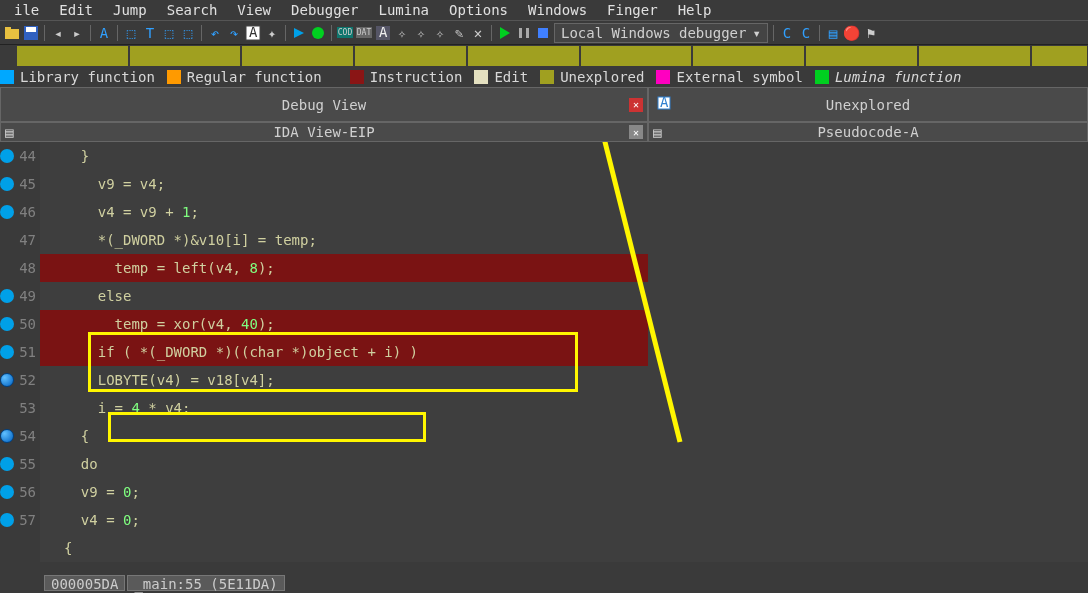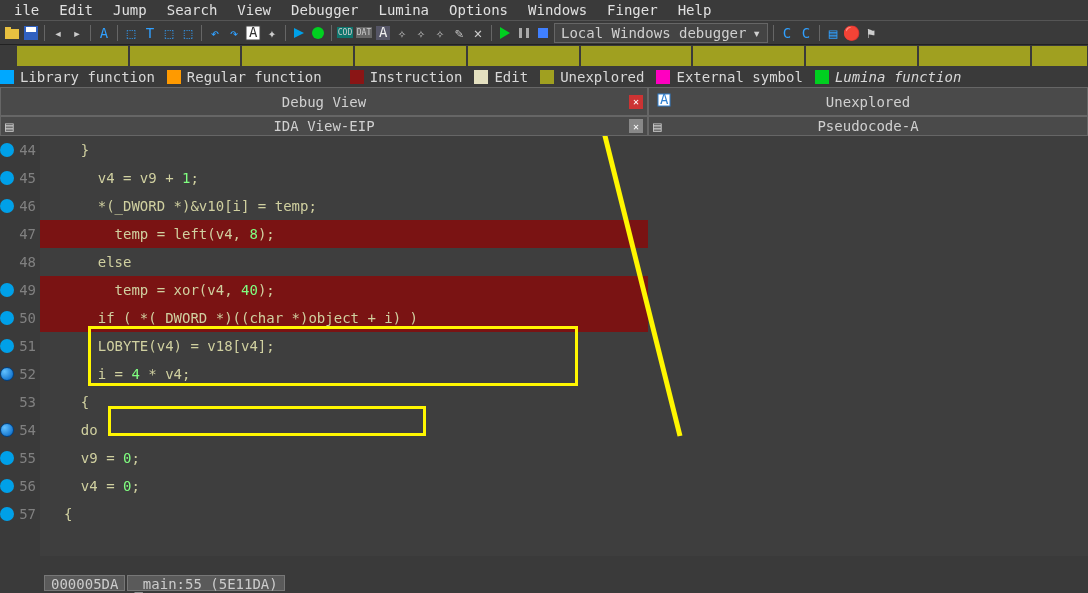--- a/index.html
+++ b/index.html
@@ -7,21 +7,21 @@
 .menubar { background:#3a3a3a; height:20px; display:flex; align-items:center; padding-left:4px; color:#e0e0e0; }
 .menubar span { padding:0 10px; cursor:default; }
 .toolbar { background:#3a3a3a; height:25px; display:flex; align-items:center; gap:3px; padding:2px 4px; border-top:1px solid #555; border-bottom:1px solid #222; }
 .tb-icon { width:16px; height:16px; display:inline-flex; align-items:center; justify-content:center; }
 .tb-sep { width:1px; height:16px; background:#666; margin:0 2px; }
 .navbar { background:#3a3a3a; height:22px; display:flex; }
 .navbar-seg { background:#a0a020; margin:1px; flex:1; }
 .navbar-short { width:14px; background:#3a3a3a; margin:1px; }
 .legend { height:20px; background:#3a3a3a; display:flex; align-items:center; gap:4px; font-size:13px; color:#d8d8d8; }
 .sw { width:14px; height:14px; display:inline-block; margin-right:2px; }
-.tabs-row { height:29px; display:flex; background:#0c4a6e; }
+.tabs-row { height:35px; display:flex; background:#0c4a6e; }
 .tab-master { flex:1; background:#4a4a4a; border:1px solid #666; display:flex; align-items:center; justify-content:center; color:#d0d0d0; font-size:13px; position:relative; }
 .tab-master .close-x { position:absolute; right:4px; width:14px; height:14px; background:#cc3333; color:#fff; display:flex; align-items:center; justify-content:center; font-size:10px; }
 .tab-struct { width:440px; background:#4a4a4a; border:1px solid #666; display:flex; align-items:center; justify-content:center; color:#d0d0d0; font-size:13px; position:relative; }
 .tab-struct .ticon { position:absolute; left:8px; }
 .subtabs-row { height:20px; display:flex; background:#3a3a3a; }
 .subtab { flex:1; background:#4a4a4a; border:1px solid #666; display:flex; align-items:center; justify-content:center; color:#d0d0d0; font-size:13px; position:relative; }
 .subtab .close-x { position:absolute; right:4px; width:14px; height:14px; background:#888; color:#fff; display:flex; align-items:center; justify-content:center; font-size:10px; }
 .subtab .ticon { position:absolute; left:4px; }
 .code-area { display:flex; height:420px; background:#3e3e3e; }
 .gutter { width:40px; background:#3a3a3a; text-align:right; padding-right:4px; position:relative; }
@@ -217,20 +217,21 @@
       <div class="ln">52<div class="bp" style="background: radial-gradient(circle at 30% 30%, rgb(96, 192, 255), rgb(0, 96, 192)); border: 1px solid rgb(0, 64, 128);"></div></div>
       <div class="ln">53</div>
       <div class="ln">54<div class="bp" style="background: radial-gradient(circle at 30% 30%, rgb(96, 192, 255), rgb(0, 96, 192)); border: 1px solid rgb(0, 64, 128);"></div></div>
       <div class="ln">55<div class="bp"></div></div>
       <div class="ln">56<div class="bp"></div></div>
       <div class="ln">57<div class="bp"></div></div>
       <div class="ln"></div>
     </div>
   <div class="code" id="code">
     <div class="line">  }</div>
+      <div class="line">    v9 = v4;</div>
       <div class="line">    v4 = v9 + <span class="nm">1</span>;</div>
       <div class="line">    *(_DWORD *)&amp;v10[i] = temp;</div>
       <div class="line hl-red">      temp = left(v4, <span class="nm">8</span>);</div>
       <div class="line">    else</div>
       <div class="line hl-red">      temp = xor(v4, <span class="nm">40</span>);</div>
       <div class="line hl-red">    if ( *(_DWORD *)((char *)object + i) )</div>
       <div class="line">    LOBYTE(v4) = v18[v4];</div>
       <div class="line">    i = <span class="nm">4</span> * v4;</div>
       <div class="line">  {</div>
       <div class="line">  do</div>

